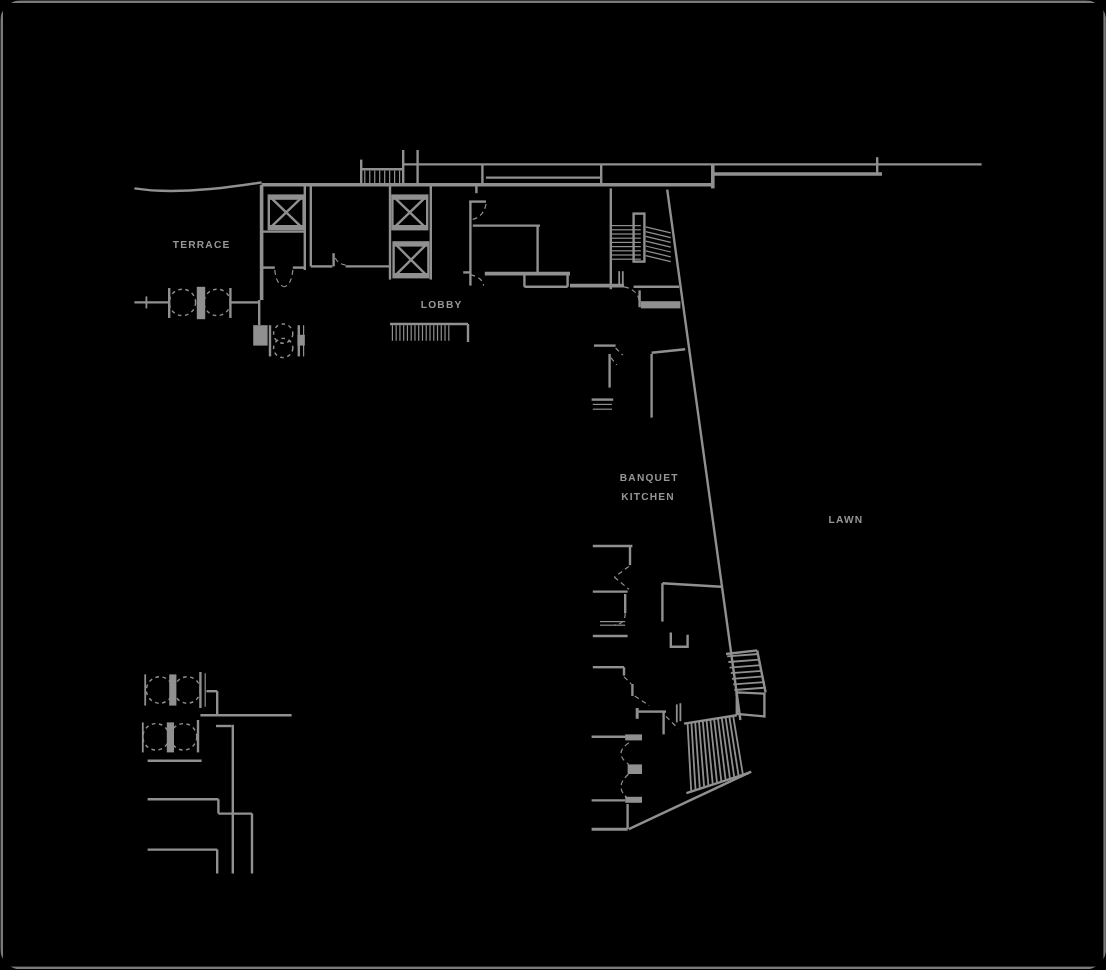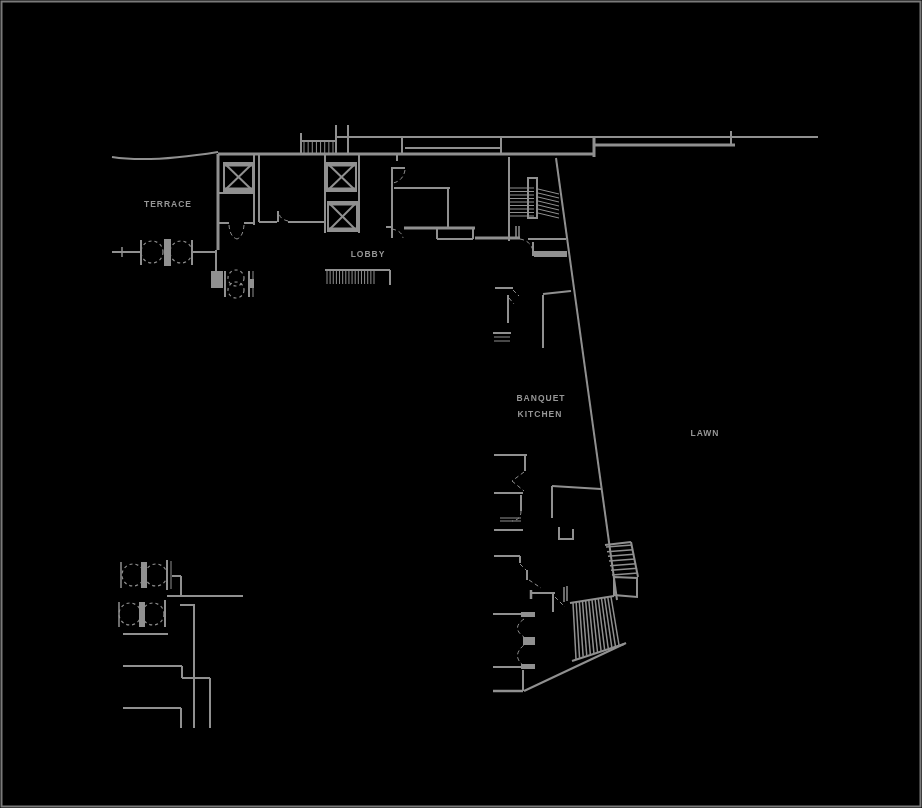--- a/index.html
+++ b/index.html
@@ -2,20 +2,21 @@
 <html><head>
 <meta charset="utf-8">
 <style>
   html,body{margin:0;padding:0;background:#000;}
   .viewport{
     position:relative;
     width:922px;height:808px;
     background:#000;
     overflow:hidden;
     font-family:"Liberation Sans", sans-serif;
+    border-radius:18px;
   }
   svg{display:block;}
   svg text{
     font-family:"Liberation Sans", sans-serif;
     font-weight:bold;
     letter-spacing:1px;
   }
 </style>
 </head>
 <body>

